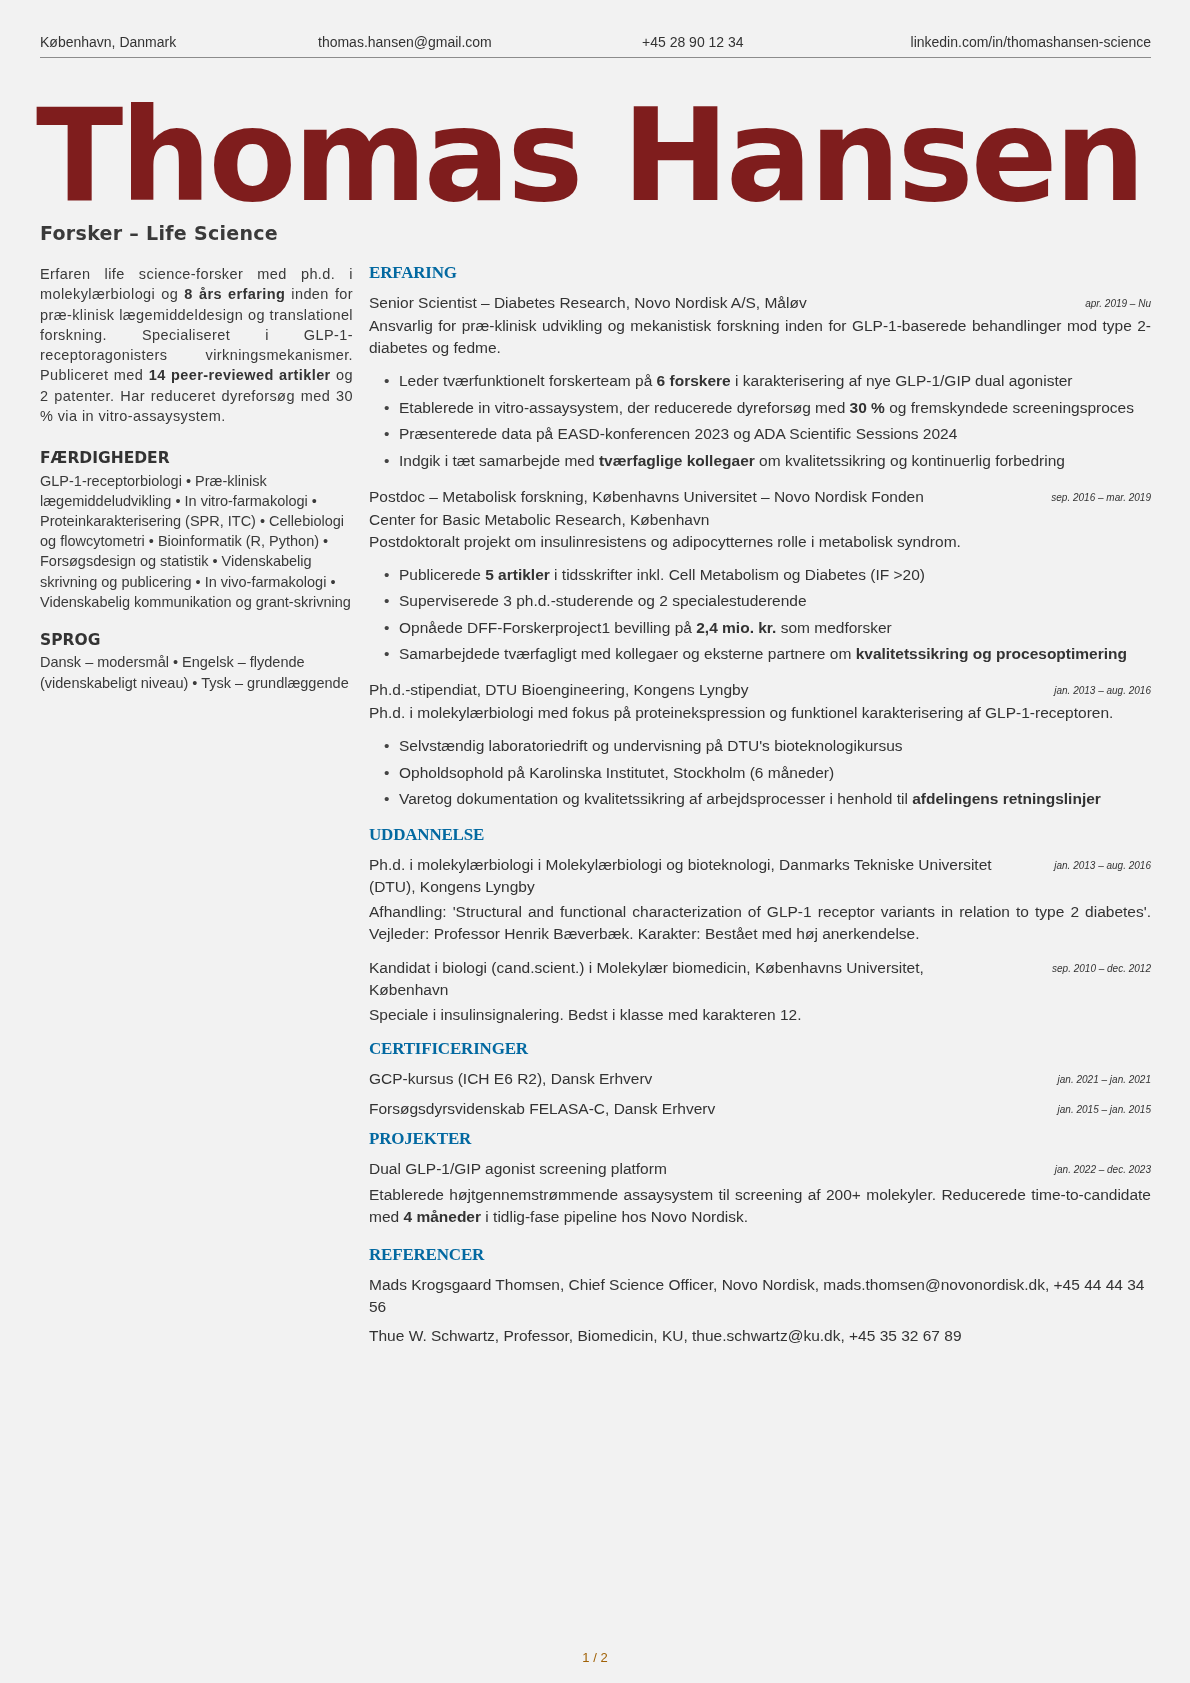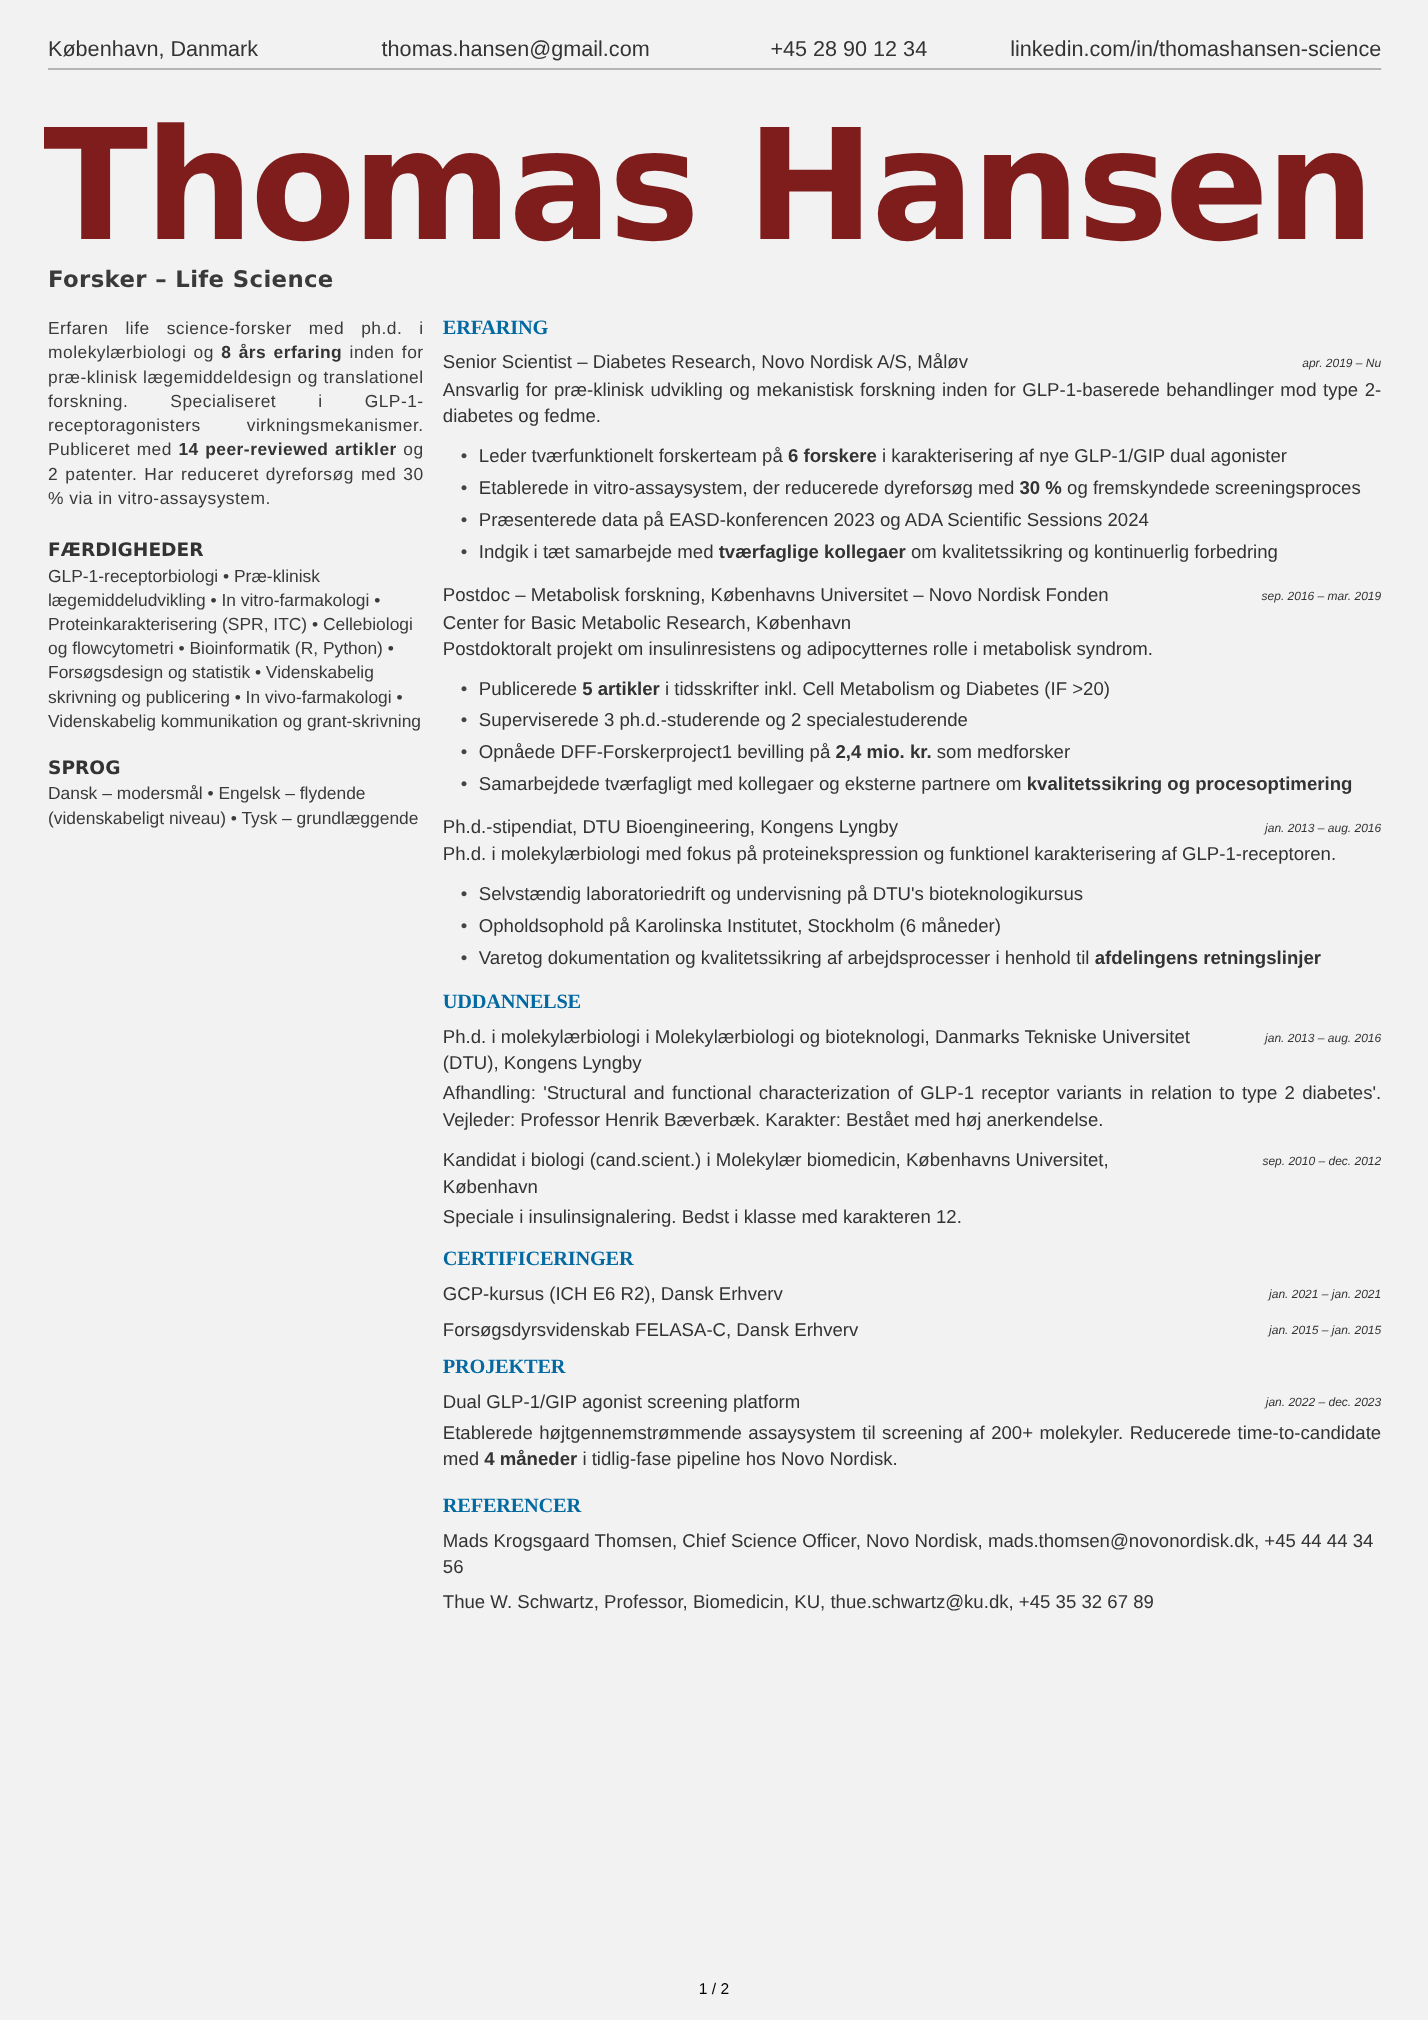--- a/index.html
+++ b/index.html
@@ -8,21 +8,21 @@
     font-family: "Liberation Sans", "DejaVu Sans", sans-serif;
     color: #3a3a3a;
     position: relative;
     overflow: hidden;
   }
   .page { position: absolute; left: 40px; top: 0; width: 1111px; height: 1683px; }
 
   .contact-bar {
     position: absolute; left: 0; top: 32px; width: 1111px; height: 26px;
     display: flex; justify-content: space-between; align-items: center;
-    font-size: 18px; color: #333;
+    font-size: 14px; color: #333;
     border-bottom: 1.5px solid #8c8c8c;
     padding-bottom: 6px;
   }
   .contact-bar span { white-space: nowrap; }
   .contact-bar .email { position: absolute; left: 278px; }
   .contact-bar .phone { position: absolute; left: 602px; }
   .contact-bar .loc { position: absolute; left: 0; }
   .contact-bar .li { position: absolute; right: 0; }
 
   .name {
@@ -75,21 +75,21 @@
   }
   b { font-weight: bold; color: #333; }
   .job { margin-bottom: 14px; }
   .section { margin-bottom: 12px; }
   .edu { margin-bottom: 12px; }
   .cert-row { display: flex; justify-content: space-between; margin-bottom: 7px; }
   .ref { margin-bottom: 7px; }
 
   .footer {
     position: absolute; left: 0; width: 1190px; top: 1650px;
-    text-align: center; font-size: 13px; color: #000000;
+    text-align: center; font-size: 13px; color: #a16207;
   }
 </style>
 </head>
 <body>
 
 <div class="page">
 
   <div class="contact-bar">
     <span class="loc">København, Danmark</span>
     <span class="email">thomas.hansen@gmail.com</span>

